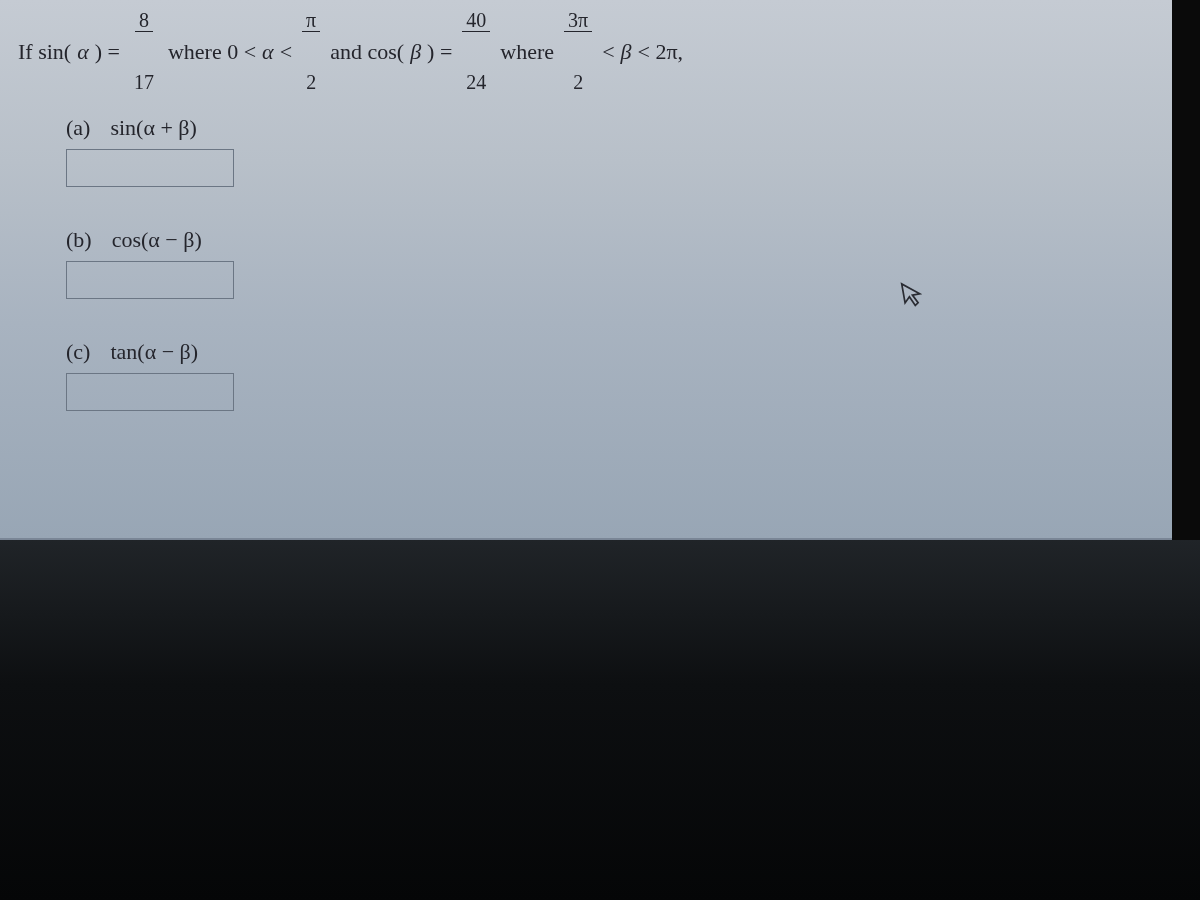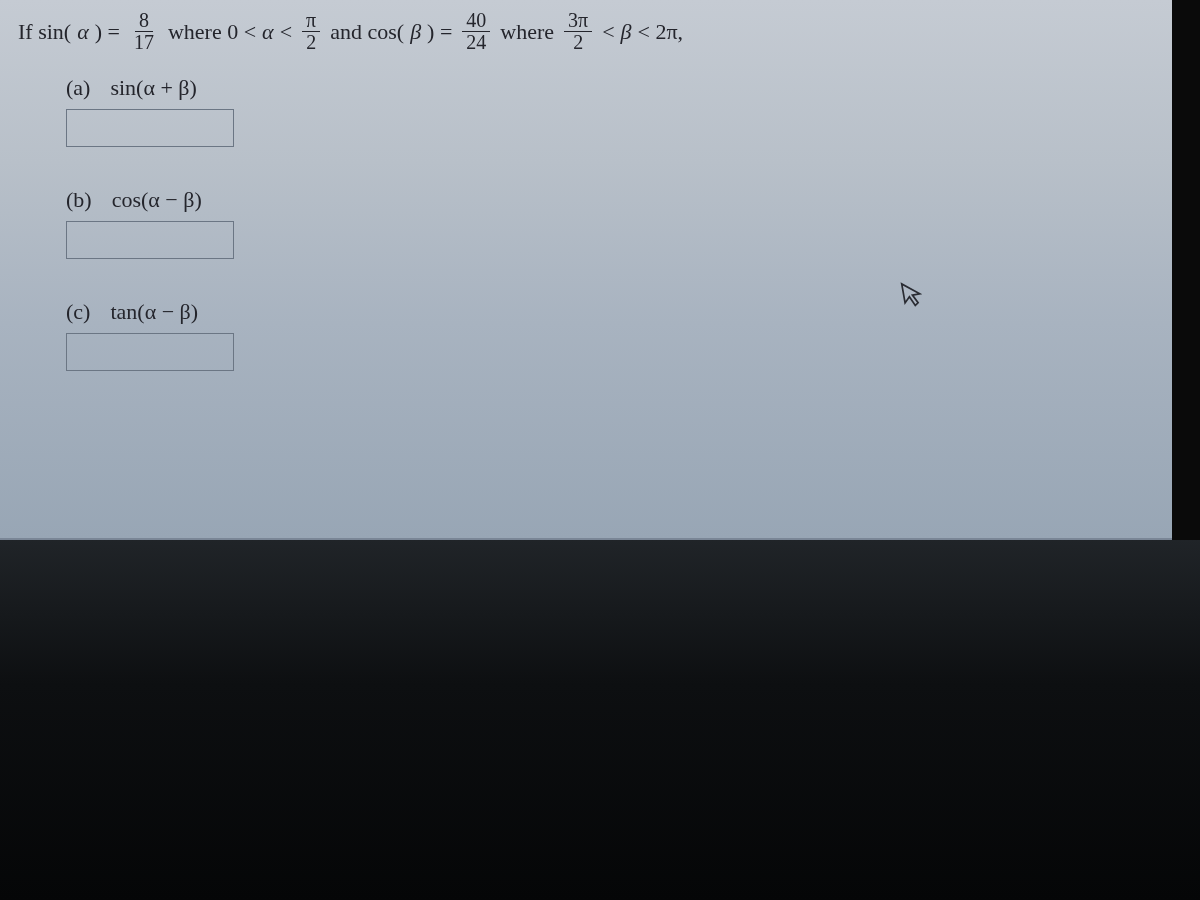--- a/index.html
+++ b/index.html
@@ -34,21 +34,21 @@
   .frac {
     display: inline-flex;
     flex-direction: column;
     align-items: center;
     vertical-align: middle;
     font-size: 20px;
     line-height: 1.05;
     margin: 0 4px;
   }
   .frac .num { border-bottom: 1.5px solid #24252c; padding: 0 4px; }
-  .frac .den { padding: 0 4px; }
+  .frac .den { padding: 0 4px; margin-top: 40px; }
   .italic-var { font-style: italic; }
   .tail { color: #6a7a8c; }
   .part {
     margin-left: 48px;
     margin-bottom: 40px;
   }
   .part-label {
     display: flex;
     align-items: center;
     gap: 20px;

